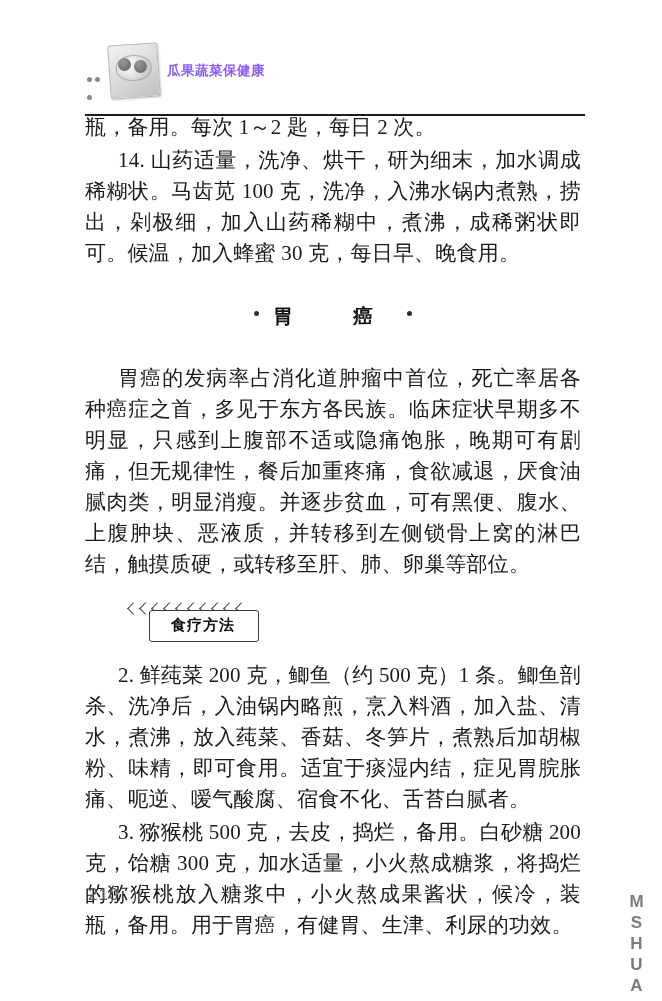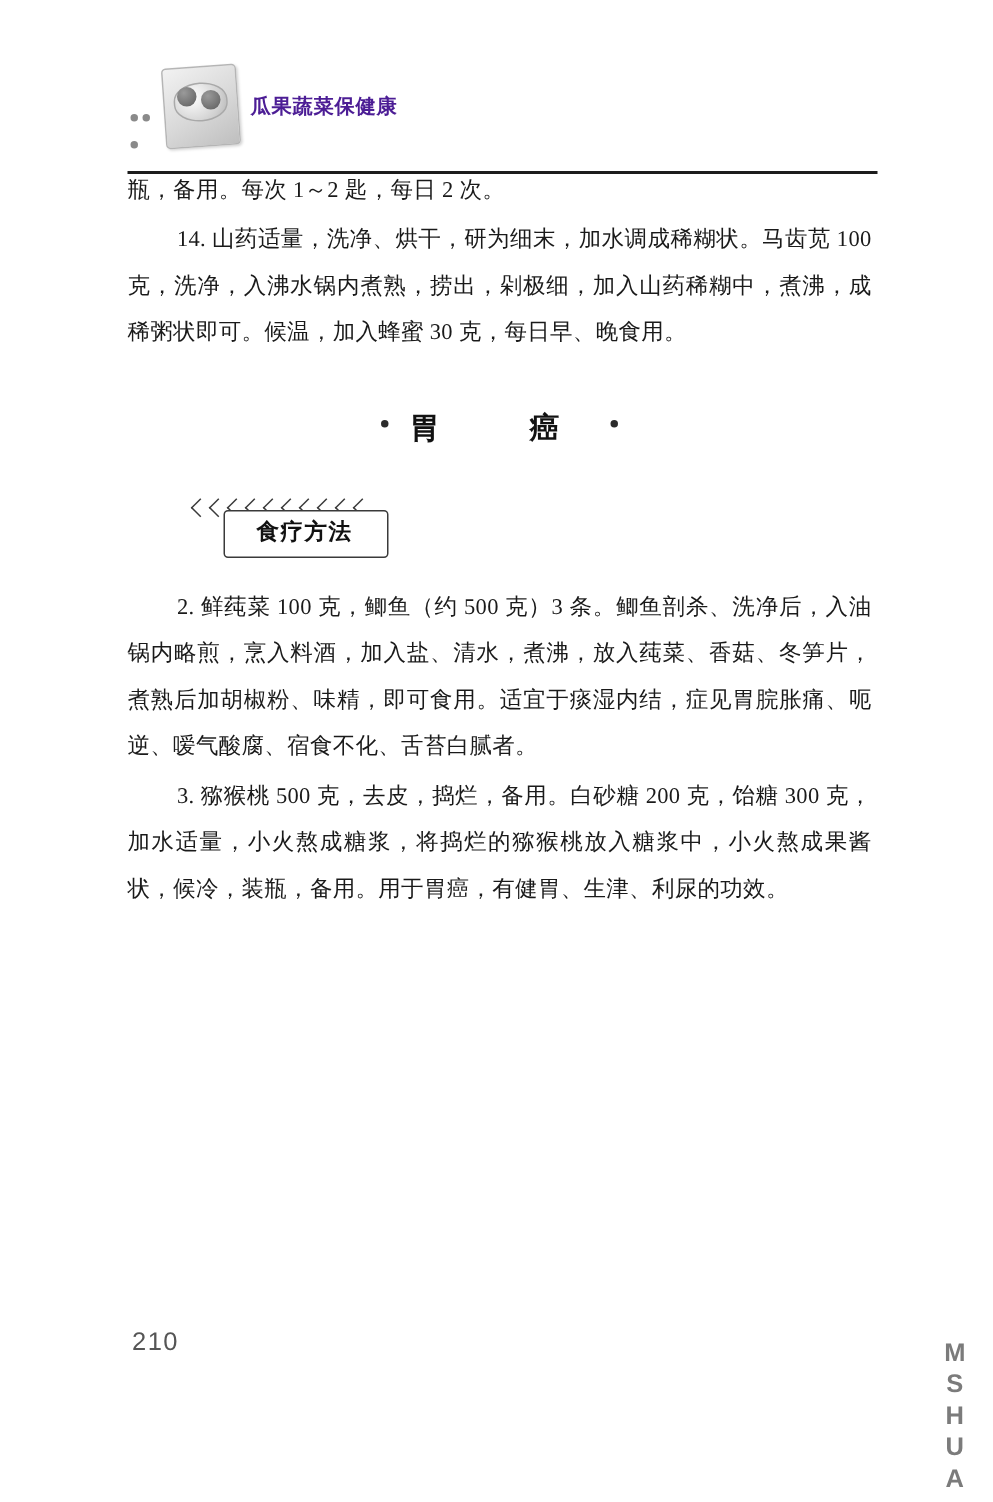--- a/index.html
+++ b/index.html
@@ -88,41 +88,41 @@
   .logo-egg2 { left: 49px; top: 22px; }
 
   .header-title {
     position: absolute;
     left: 82px;
     top: 24px;
     font-family: "Liberation Sans", "DejaVu Sans", sans-serif;
     font-size: 13.5px;
     font-weight: bold;
     letter-spacing: 0.5px;
-    color: #4c1d95;
+    color: #8b5cf6;
   }
   .header-rule {
     position: absolute;
     left: 0px;
     top: 76px;
     width: 500px;
     height: 2px;
     background: #1c1c1c;
   }
 
   
   .content {
     position: absolute;
     left: 85px;
     top: 112px;
     width: 496px;
   }
   p.para {
     margin: 0 0 2px 0;
-    font-size: 15px;
+    font-size: 21px;
     line-height: 31px;
     letter-spacing: 0.2px;
     text-align: justify;
     text-justify: inter-ideograph;
   }
   p.indent {
     text-indent: 33px;
   }
 
   
@@ -243,39 +243,40 @@
   <div class="content">
 
     <p class="para">瓶，备用。每次 1～2 匙，每日 2 次。</p>
 
     <p class="para indent">14. 山药适量，洗净、烘干，研为细末，加水调成稀糊状。马齿苋 100 克，洗净，入沸水锅内煮熟，捞出，剁极细，加入山药稀糊中，煮沸，成稀粥状即可。候温，加入蜂蜜 30 克，每日早、晚食用。</p>
 
     <div class="section-heading">
       <span class="deco"></span><span class="txt">胃　癌</span><span class="deco"></span>
     </div>
 
+    <p class="para indent">胃癌的发病率占消化道肿瘤中首位，死亡率居各种癌症之首，多见于东方各民族。临床症状早期多不明显，只感到上腹部不适或隐痛饱胀，晚期可有剧痛，但无规律性，餐后加重疼痛，食欲减退，厌食油腻肉类，明显消瘦。并逐步贫血，可有黑便、腹水、上腹肿块、恶液质，并转移到左侧锁骨上窝的淋巴结，触摸质硬，或转移至肝、肺、卵巢等部位。</p>
 
     <div class="ribbon">
       <div class="ribbon-chevrons">
         <i style="left:2px"></i>
           <i style="left:14px"></i>
           <i style="left:26px"></i>
           <i style="left:38px"></i>
         <i style="left:50px"></i>
           <i style="left:62px"></i>
           <i style="left:74px"></i>
           <i style="left:86px"></i>
         <i style="left:98px"></i>
           <i style="left:110px"></i>
       </div>
       <div class="ribbon-box"></div>
       <div class="ribbon-label">食疗方法</div>
     </div>
 
-    <p class="para indent">2. 鲜莼菜 100 克，鲫鱼（约 500 克）3 条。鲫鱼剖杀、洗净后，入油锅内略煎，烹入料酒，加入盐、清水，煮沸，放入莼菜、香菇、冬笋片，煮熟后加胡椒粉、味精，即可食用。适宜于痰湿内结，症见胃脘胀痛、呃逆、嗳气酸腐、宿食不化、舌苔白腻者。</p>
+    <p class="para indent">2. 鲜莼菜 200 克，鲫鱼（约 500 克）1 条。鲫鱼剖杀、洗净后，入油锅内略煎，烹入料酒，加入盐、清水，煮沸，放入莼菜、香菇、冬笋片，煮熟后加胡椒粉、味精，即可食用。适宜于痰湿内结，症见胃脘胀痛、呃逆、嗳气酸腐、宿食不化、舌苔白腻者。</p>
     <p class="para indent">3. 猕猴桃 500 克，去皮，捣烂，备用。白砂糖 200 克，饴糖 300 克，加水适量，小火熬成糖浆，将捣烂的猕猴桃放入糖浆中，小火熬成果酱状，候冷，装瓶，备用。用于胃癌，有健胃、生津、利尿的功效。</p>
 
   </div>
 
   <div class="page-number">210</div>
   <div class="side-mark">MSHUA</div>
 
 </div>
 
 </body></html>

